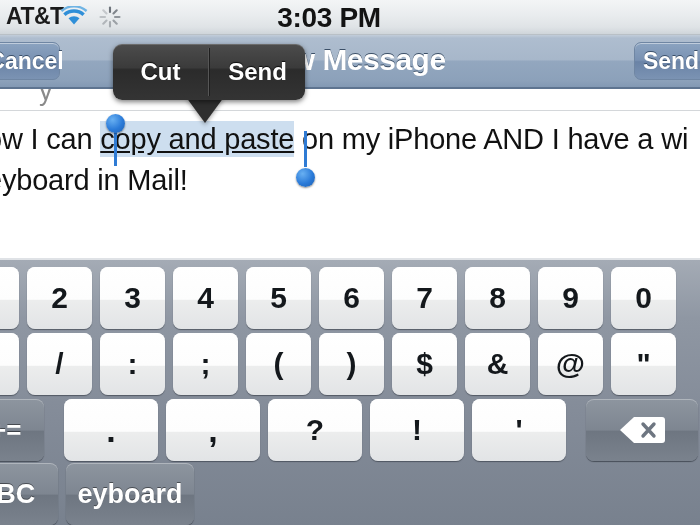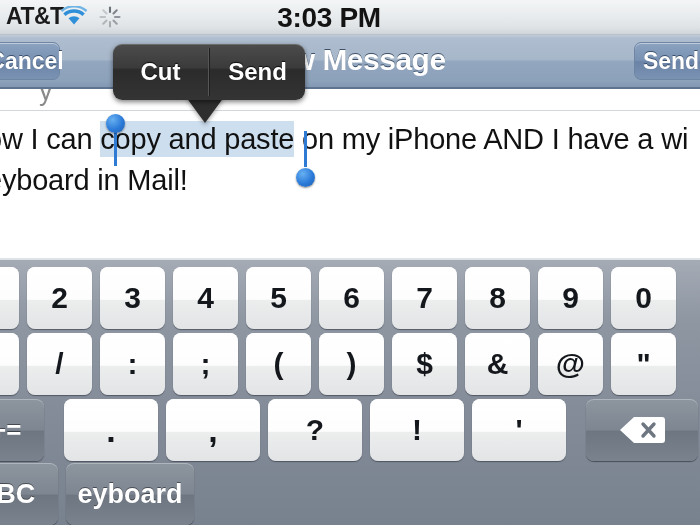--- a/index.html
+++ b/index.html
@@ -139,20 +139,21 @@
     font-size: 29px;
     line-height: 41px;
     color: #111111;
     letter-spacing: -0.2px;
     white-space: nowrap;
   }
   .body-line { display: block; margin-left: -14px; }
   .selected-text {
     background: #cddeef;
     padding: 2px 0;
+    text-decoration: underline;
   }
 
   
   .sel-caret {
     position: absolute;
     width: 3px;
     background: #2f7bd4;
   }
   .sel-caret-left  { left: 114px; top: 130px; height: 36px; }
   .sel-caret-right { left: 304px; top: 131px; height: 36px; }

